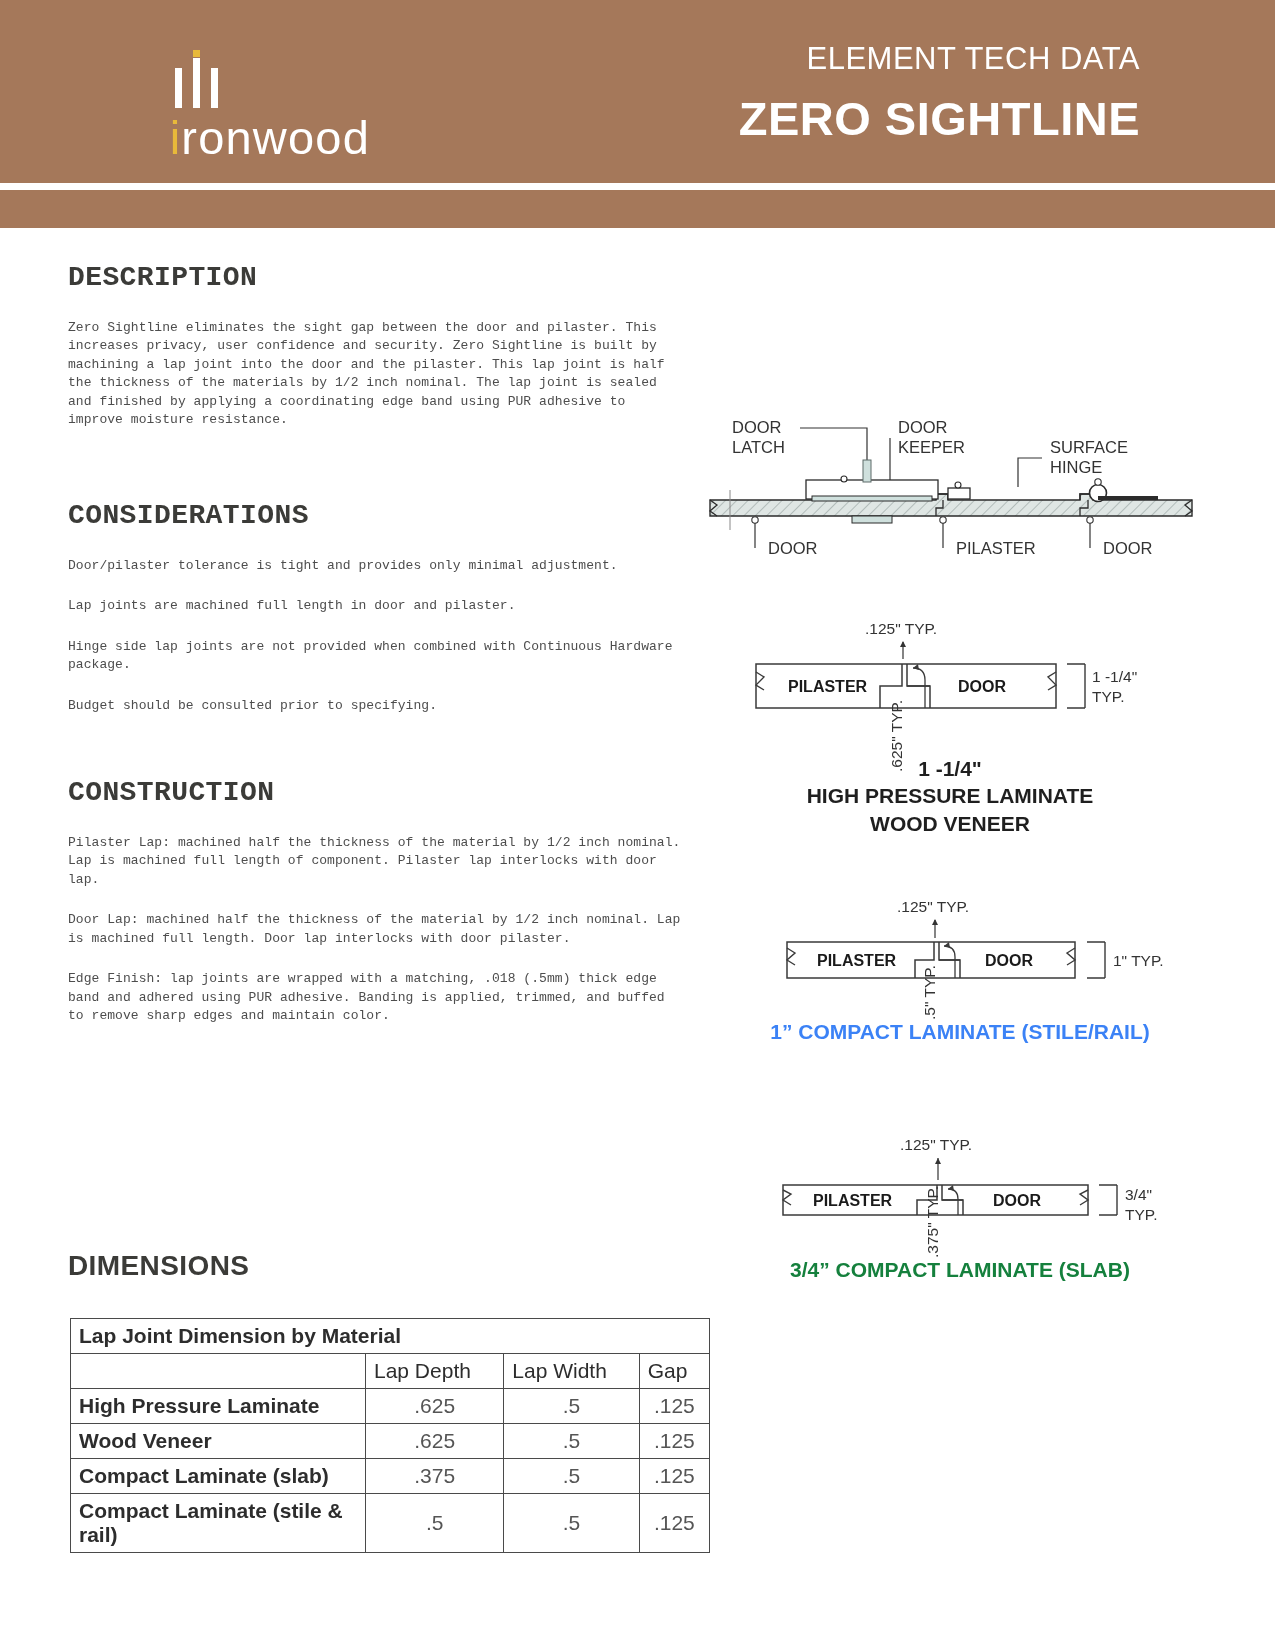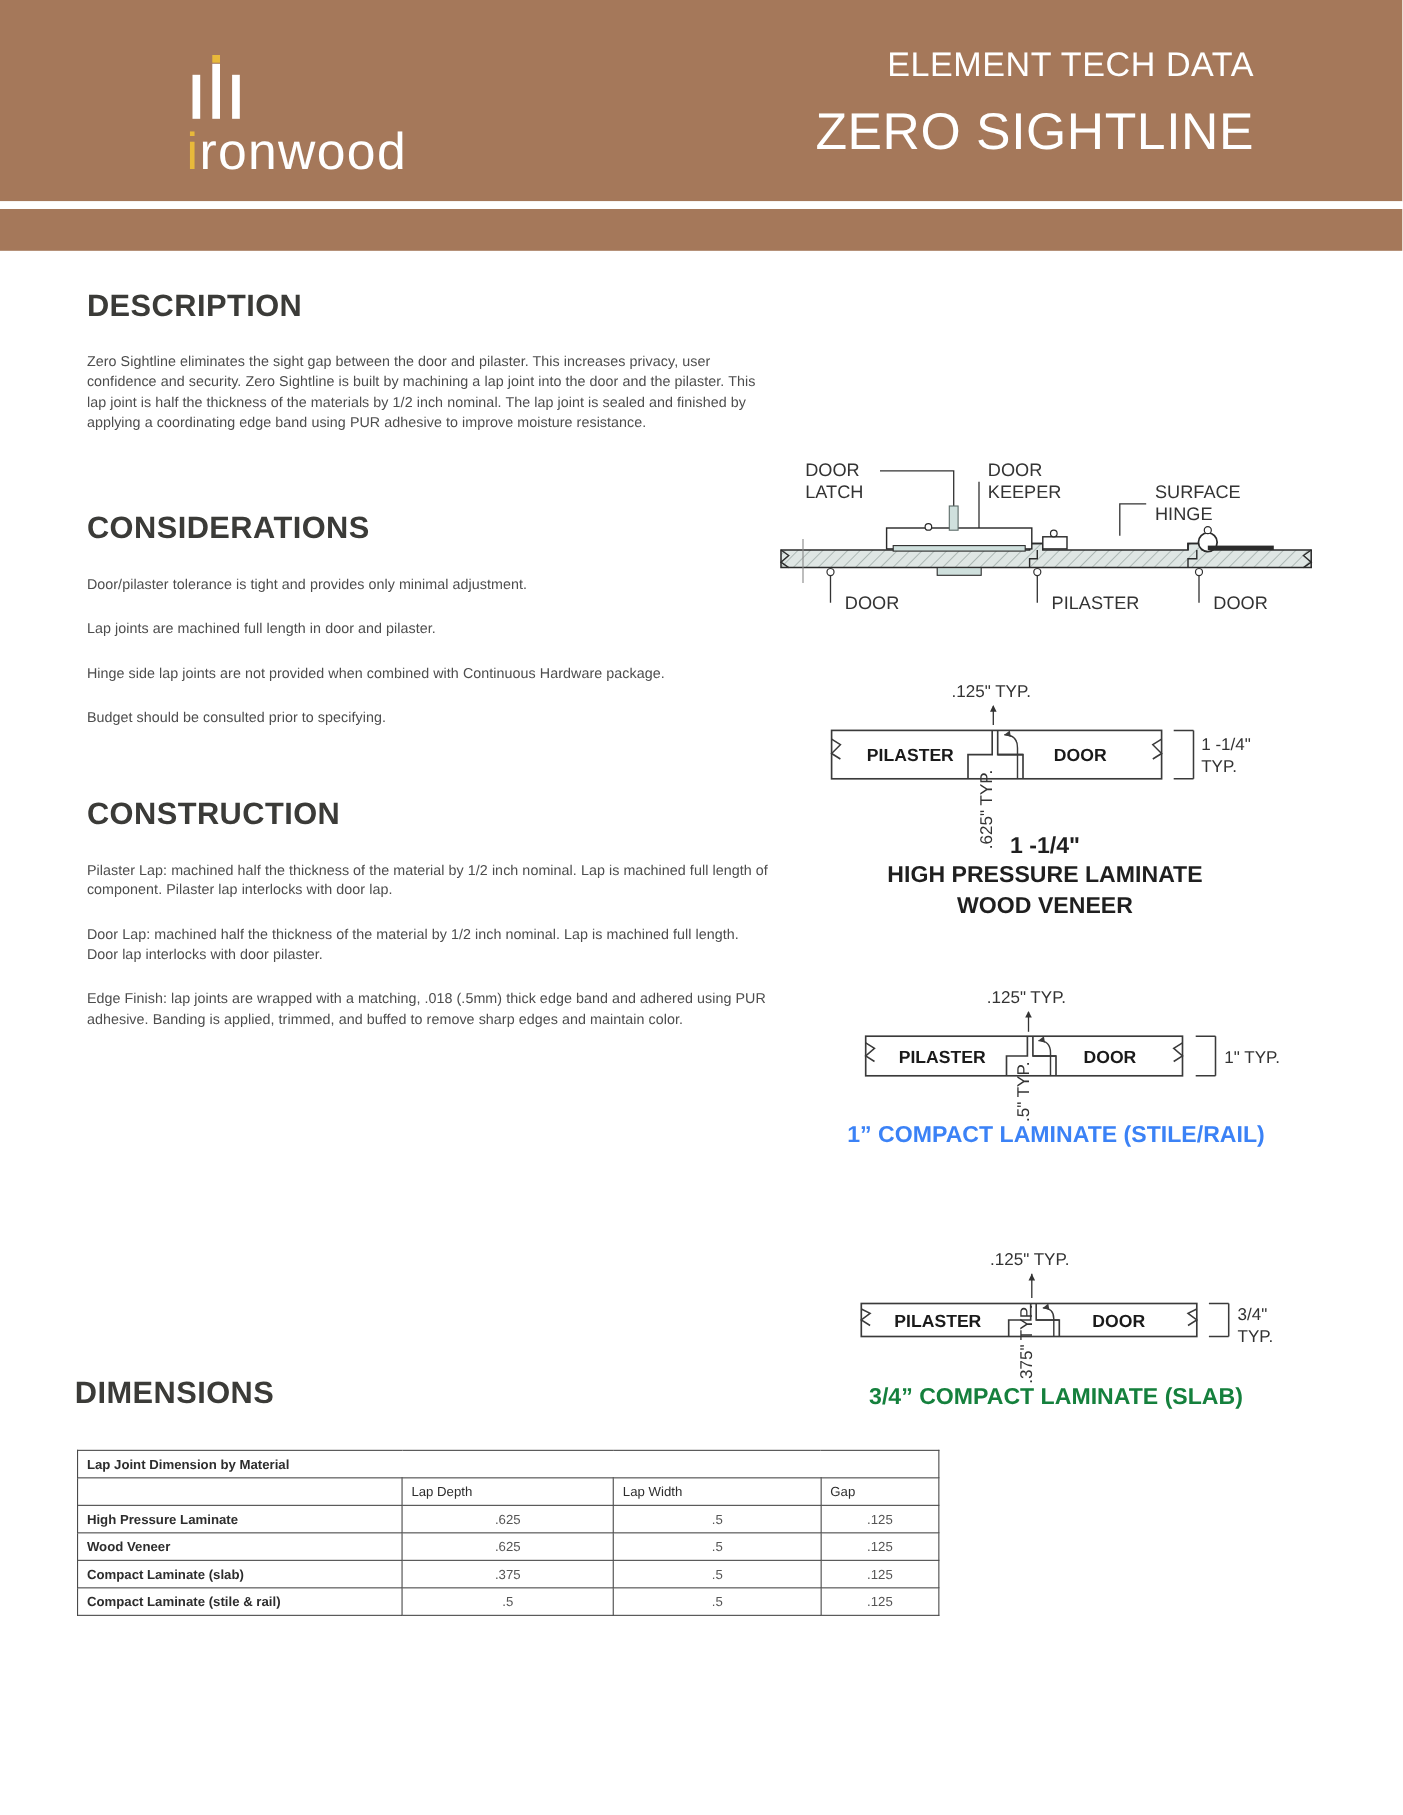--- a/index.html
+++ b/index.html
@@ -30,27 +30,27 @@
   }
   .logo-word .dot-i { color: #e8b93a; }
 
   .hdr-right { position: absolute; right: 135px; top: 40px; text-align: right; margin-left: 44px; }
   .hdr-kicker {
     font-size: 31px; color: #ffffff; letter-spacing: 0.5px;
     font-weight: 400; line-height: 1.25;
   }
   .hdr-title {
     font-size: 47px; color: #ffffff; letter-spacing: 0.5px;
-    font-weight: 400; line-height: 1.2; margin-top: 12px;
+    font-weight: 700; line-height: 1.2; margin-top: 12px;
   }
   .hdr-rule { position: absolute; left: 0; top: 183px; width: 1275px; height: 7px; background: #ffffff; }
   .hdr-band { position: absolute; left: 0; top: 190px; width: 1275px; height: 38px; background: #a5785a; }
 
   
-  .left-col { position: absolute; left: 79px; top: 262px; width: 620px; }
+  .left-col { position: absolute; left: 68px; top: 262px; width: 620px; font-family: Liberation Mono, monospace; }
   h2.sec {
     font-size: 28px; font-weight: bold; color: #3b3b38;
     letter-spacing: 0.4px; margin-bottom: 26px;
   }
   .body-p {
     font-size: 13px; color: #4d4d4d; line-height: 1.42;
     margin-bottom: 22px; letter-spacing: 0.05px;
   }
   .sec-block { margin-bottom: 10px; }
   .gap-considerations { margin-top: 70px; }
@@ -58,22 +58,22 @@
 
   .dim-txt { font-size: 15.5px; fill: #333; font-family: "Liberation Sans", sans-serif; }
   .lbl-txt { font-size: 16px; font-weight: bold; fill: #1a1a1a; font-family: "Liberation Sans", sans-serif; }
   .lead-txt { font-size: 16.5px; fill: #333; font-family: "Liberation Sans", sans-serif; }
 
   
   .dims-head { position: absolute; left: 68px; top: 1250px; font-size: 28px;
                font-weight: bold; color: #3b3b38; letter-spacing: 0.4px; }
   table.dims {
     position: absolute; left: 70px; top: 1318px;
-    width: 784px; border-collapse: collapse;
-    font-size: 12px; color: #2d2d2d;
+    width: 640px; border-collapse: collapse;
+    font-size: 21px; color: #2d2d2d;
   }
   table.dims td, table.dims th {
     border: 1.3px solid #4a4a4a; padding: 5px 8px; font-weight: normal;
   }
   table.dims .title-cell { font-weight: bold; text-align: left; }
   table.dims .rowhead { font-weight: bold; text-align: left; width: 295px; }
   table.dims .colhead { font-weight: normal; text-align: left; }
   table.dims .val { text-align: center; color: #555; }
 </style>
 </head>

